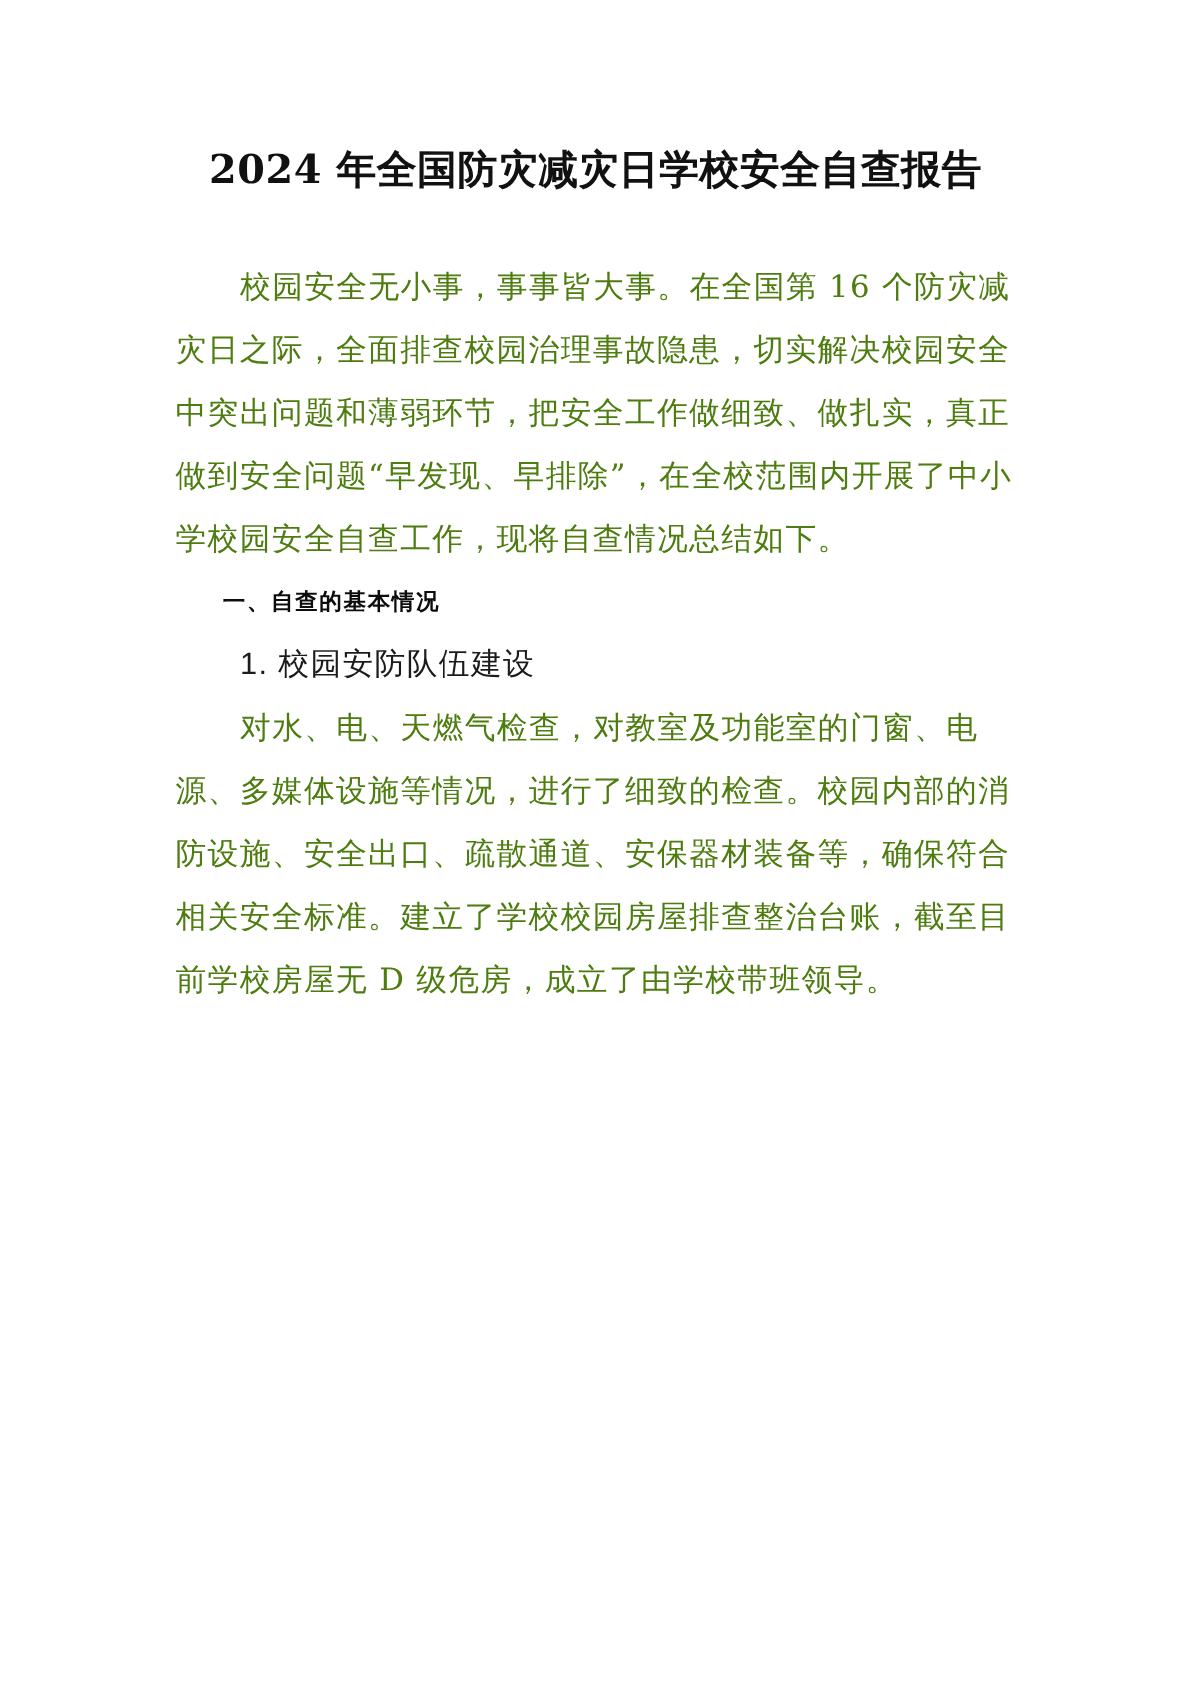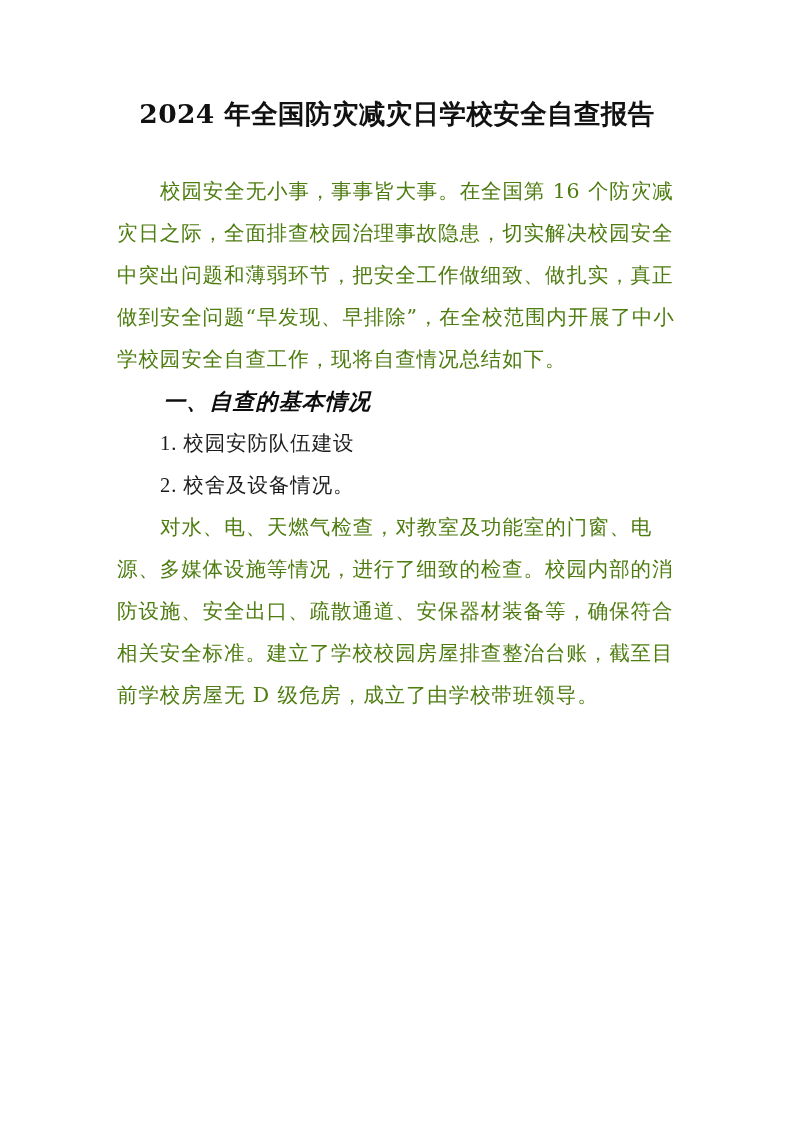--- a/index.html
+++ b/index.html
@@ -63,32 +63,31 @@
 
   p.para.last-line-left {
     text-align: left;
   }
 
   p.heading-bold {
     margin: 0;
     padding: 0;
     font-family: "DejaVu Serif", "Liberation Serif", serif;
     font-weight: bold;
-    font-size: 22px;
+    font-size: 15px;
     line-height: 42px;
     letter-spacing: 1.1px;
     color: #0d0d0d;
     text-indent: 2.1em;
-    font-style: italic;
   }
 
   p.heading-num {
     margin: 0;
     padding: 0;
-    font-family: Liberation Serif, serif;
+    font-family: Liberation Sans, sans-serif;
     font-size: 20.5px;
     line-height: 42px;
     letter-spacing: 0.9px;
     color: #1b1b1b;
     text-indent: 2.1em;
   }
 </style>
 </head>
 <body>
 
@@ -99,19 +98,18 @@
 
     <div class="body-block">
 
       <p class="para last-line-left">校园安全无小事，事事皆大事。在全国第 16 个防灾减灾日之际，全面排查校园治理事故隐患，切实解决校园安全中突出问题和薄弱环节，把安全工作做细致、做扎实，真正做到安全问题“早发现、早排除”，在全校范围内开展了中小学校园安全自查工作，现将自查情况总结如下。</p>
 
       <p class="heading-bold">一、自查的基本情况</p>
 
       <p class="heading-num">1. 校园安防队伍建设</p>
 
 
-      <p class="heading-num">2. 校舍及设备情况。</p>
 
       <p class="para last-line-left">对水、电、天燃气检查，对教室及功能室的门窗、电源、多媒体设施等情况，进行了细致的检查。校园内部的消防设施、安全出口、疏散通道、安保器材装备等，确保符合相关安全标准。建立了学校校园房屋排查整治台账，截至目前学校房屋无 D 级危房，成立了由学校带班领导。</p>
 
     </div>
   </div>
 </div>
 
 </body></html>

